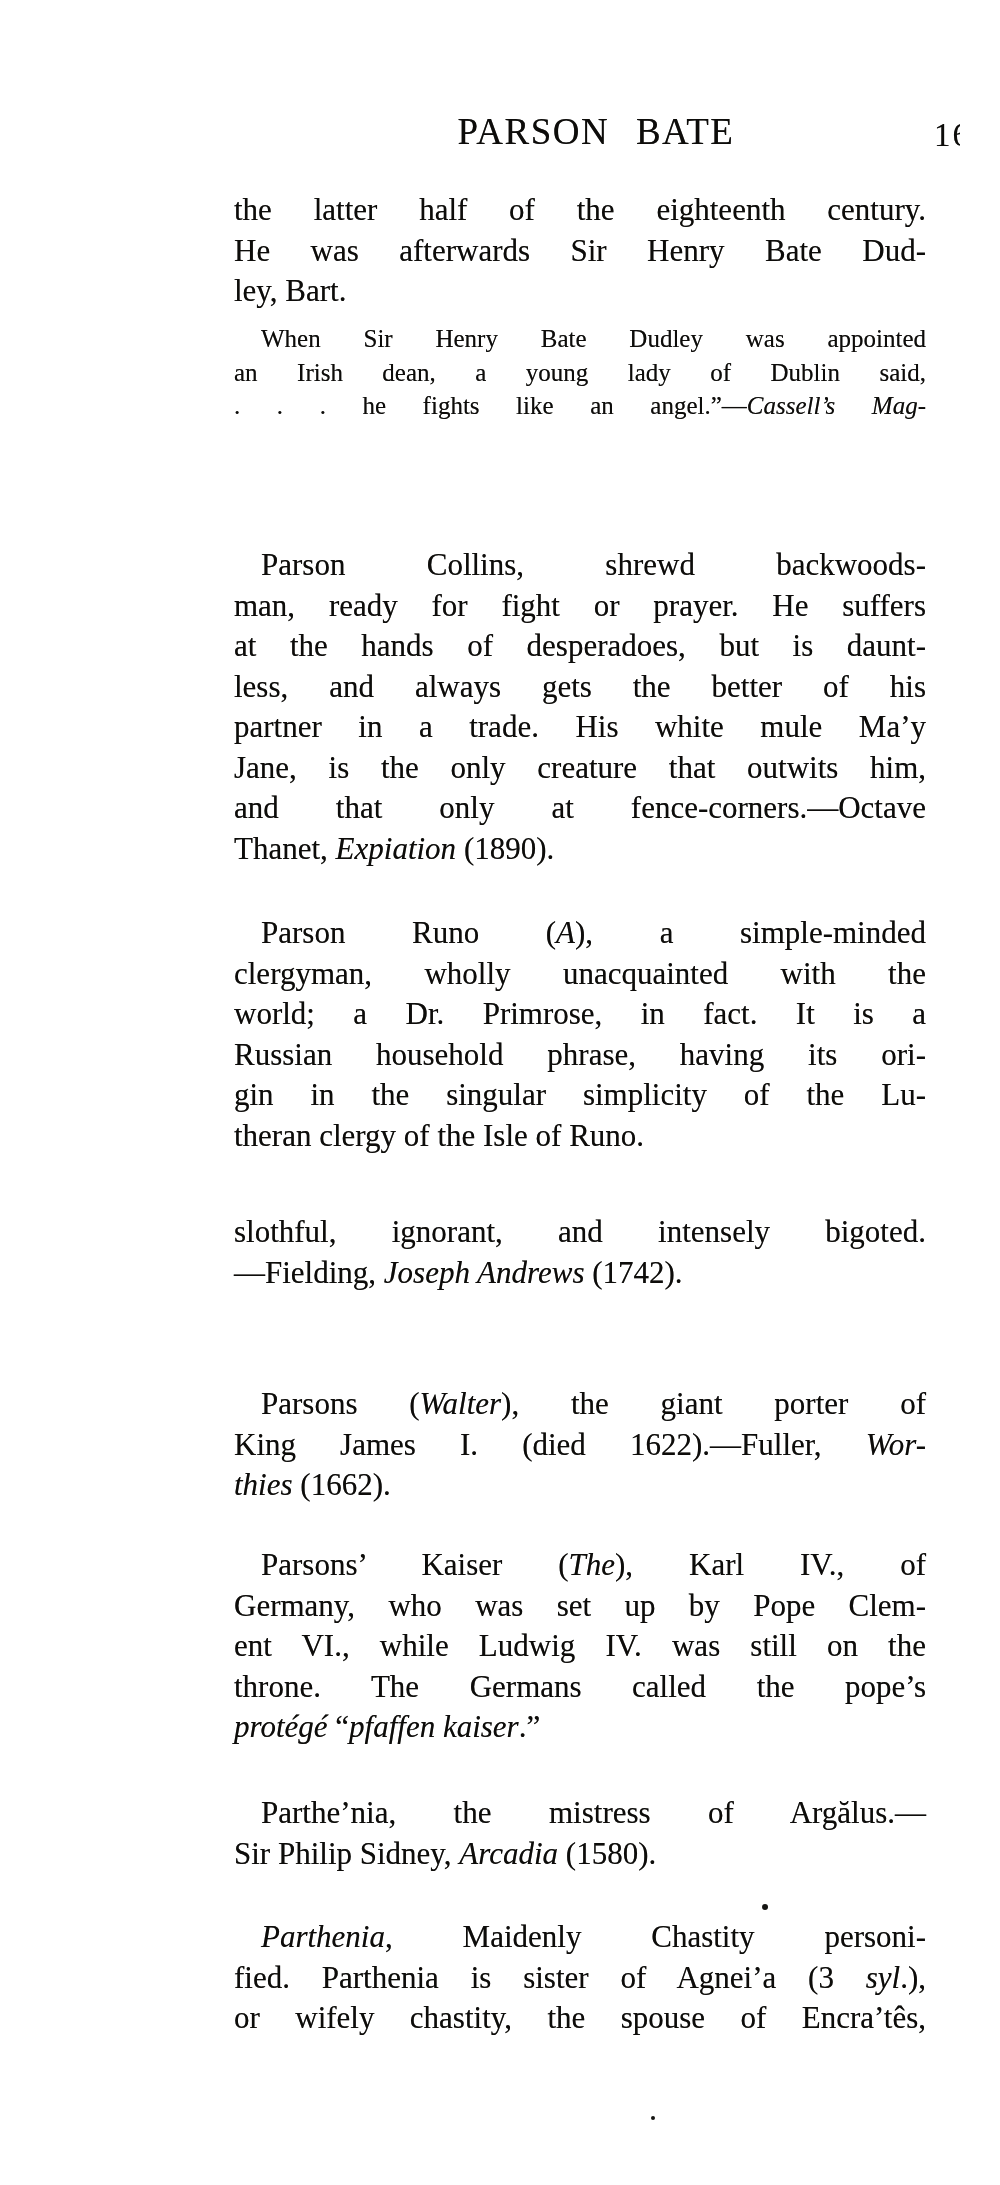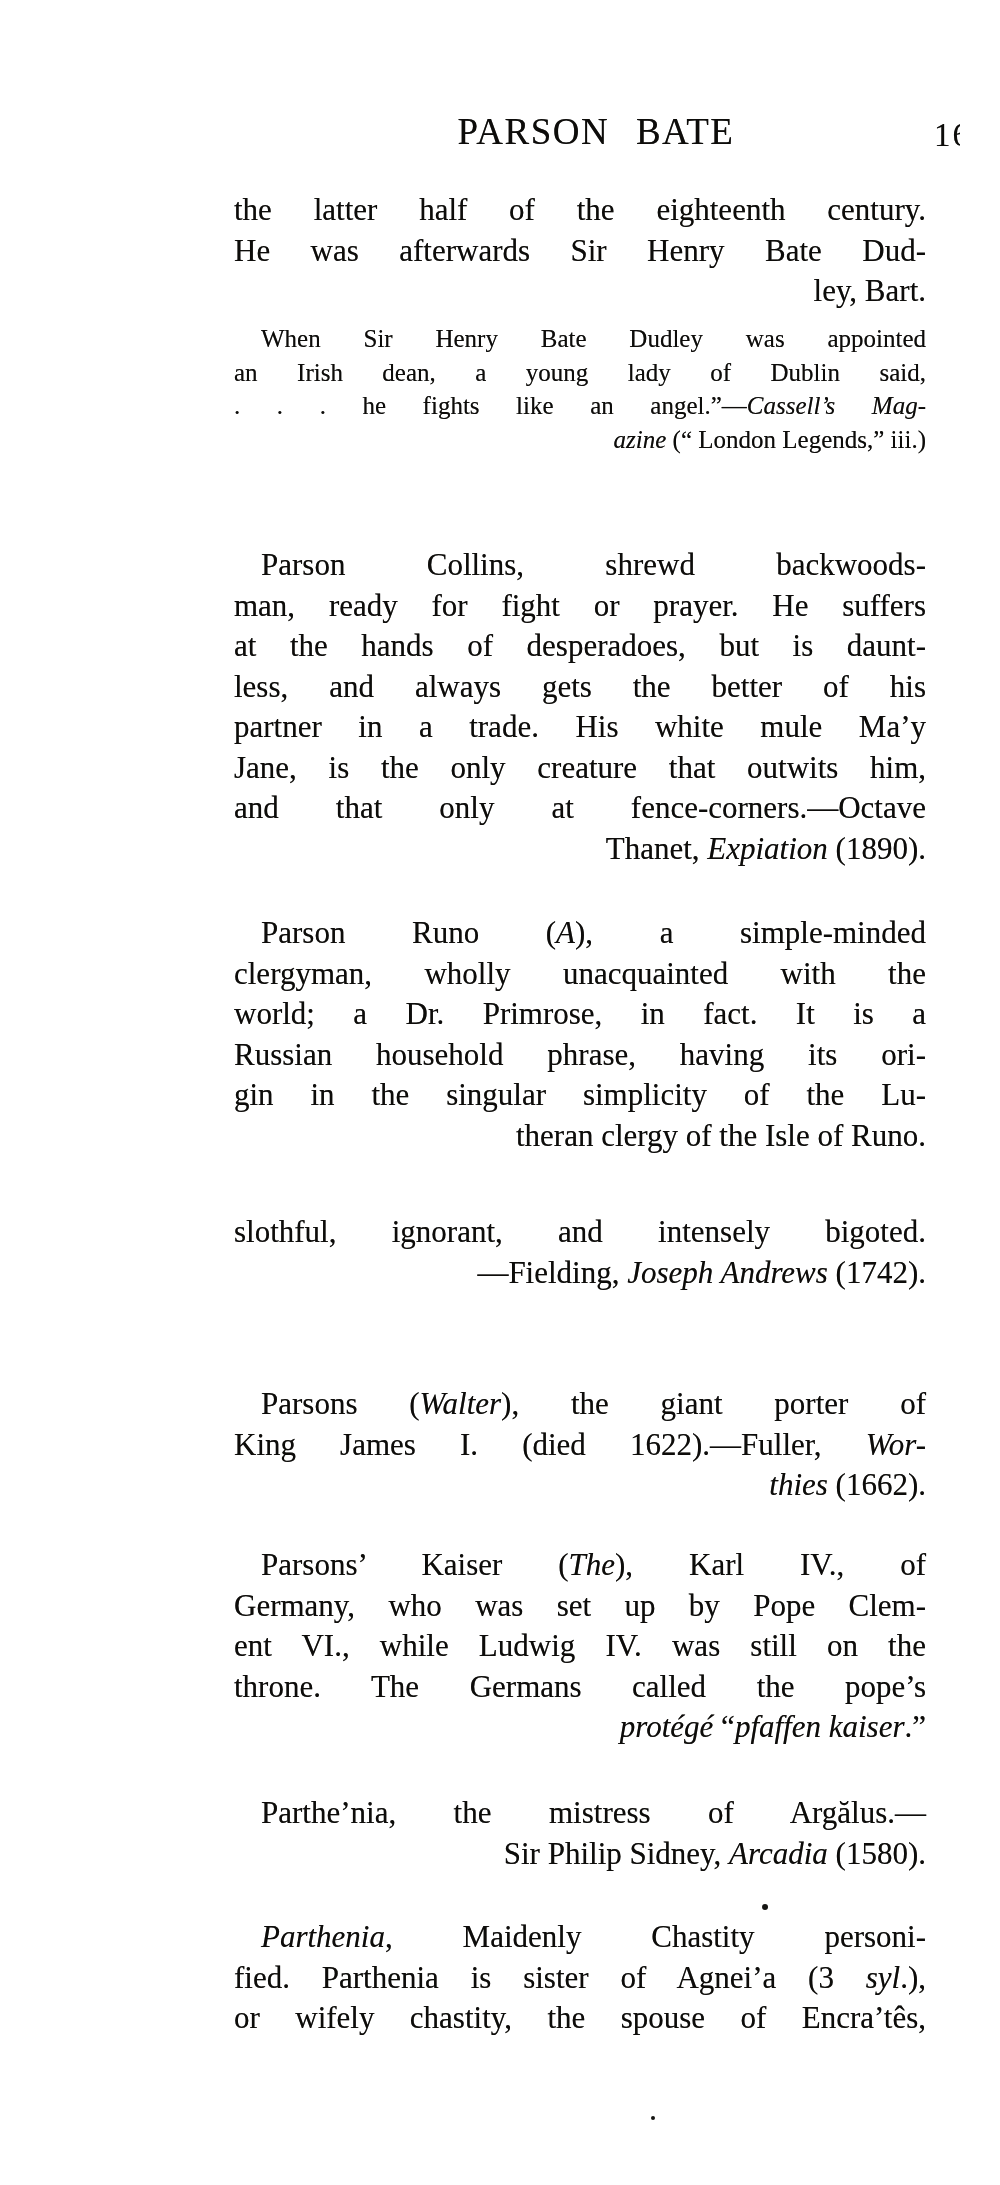--- a/index.html
+++ b/index.html
@@ -18,21 +18,21 @@
     text-align:center;font-size:37px;line-height:42px;
     letter-spacing:1.5px;word-spacing:16px;white-space:nowrap;
   }
   .pagenum{
     position:absolute;left:934px;top:114px;width:26px;height:44px;
     overflow:hidden;font-size:33px;line-height:42px;letter-spacing:2px;white-space:nowrap;
   }
   .para{position:absolute;left:234px;width:692px;}
   .para.body{font-size:31px;line-height:40.5px;}
   .para.small{font-size:25px;line-height:33.5px;}
-  .line{text-align:right;}
+  .line{text-align:left;}
   .line.just{text-align:justify;text-align-last:justify;}
   .line.indent{text-indent:27px;}
   .b{font-weight:400;}
   .i{font-style:italic;}
   .speck{position:absolute;background:#151512;border-radius:50%;}
   .s1{left:762px;top:1904px;width:6px;height:6px;}
   .s2{left:651px;top:2116px;width:4px;height:4px;}
 </style>
 </head>
 <body>
@@ -47,21 +47,20 @@
   <div id="text-column">
       <div class="para body" style="top: 190px;">
         <div class="line just"><span>the latter half of the eighteenth century.</span></div>
         <div class="line just"><span>He was afterwards Sir Henry Bate Dud-</span></div>
         <div class="line"><span>ley, Bart.</span></div>
       </div>
       <div class="para small" style="top: 322px; font-family: Liberation Serif, serif;">
         <div class="line just indent"><span>When Sir Henry Bate Dudley was appointed</span></div>
         <div class="line just"><span>an Irish dean, a young lady of Dublin said,</span></div>
         <div class="line just"><span> . . . he fights like an angel.”—</span><span class="i">Cassell’s Mag-</span></div>
-        <div class="line"><span class="i">azine</span><span> (“ London Legends,” iii.)</span></div>
       </div>
       <div class="para body" style="top: 545px;">
         <div class="line just indent"><span class="b">Parson Collins,</span><span> shrewd backwoods-</span></div>
         <div class="line just"><span>man, ready for fight or prayer.  He suffers</span></div>
         <div class="line just"><span>at the hands of desperadoes, but is daunt-</span></div>
         <div class="line just"><span>less, and always gets the better of his</span></div>
         <div class="line just"><span>partner in a trade.  His white mule Ma’y</span></div>
         <div class="line just"><span>Jane, is the only creature that outwits him,</span></div>
         <div class="line just"><span>and that only at fence-corners.—Octave</span></div>
         <div class="line"><span>Thanet, </span><span class="i">Expiation</span><span> (1890).</span></div>

